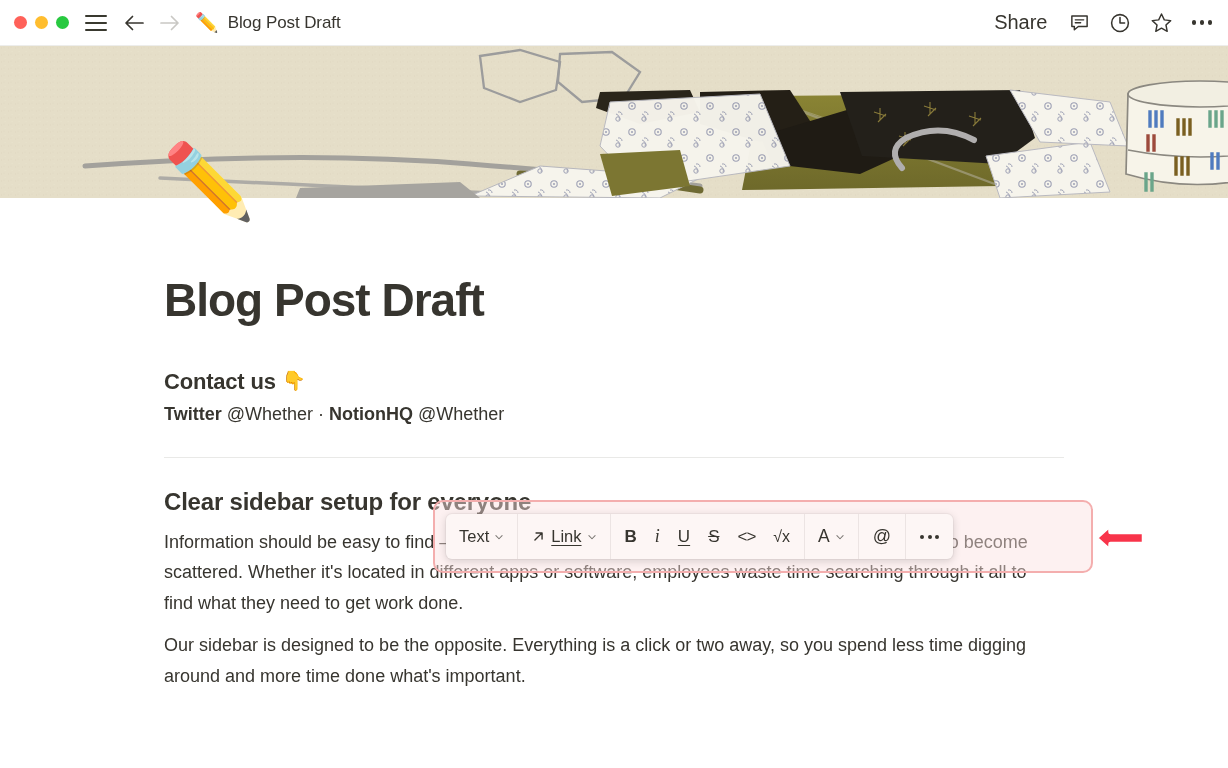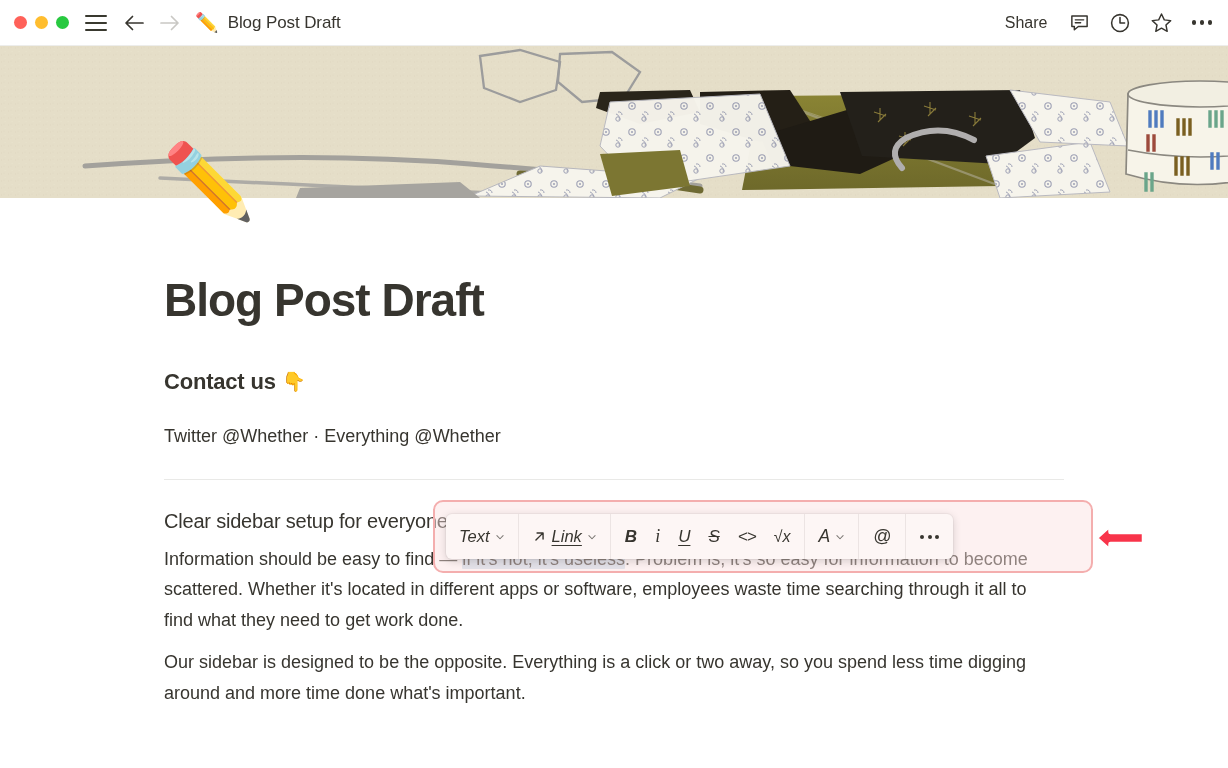--- a/index.html
+++ b/index.html
@@ -70,21 +70,21 @@
     white-space: nowrap;
   }
 
   .titlebar-right {
     margin-left: auto;
     display: flex;
     align-items: center;
     gap: 19px;
   }
   .share-btn {
-    font-size: 16px;
+    font-size: 20px;
     color: #37352f;
     background: none;
     border: none;
     cursor: pointer;
     font-family: inherit;
     padding: 2px 2px;
   }
   .dots-h { display: flex; gap: 3.5px; align-items: center; }
   .dots-h i { width: 4.5px; height: 4.5px; border-radius: 50%; background: #37352f; display: block; }
 
@@ -122,45 +122,45 @@
     letter-spacing: -1px;
     line-height: 1.15;
     margin-bottom: 42px;
   }
 
   .h2 {
     font-size: 22px;
     font-weight: 700;
     color: #37352f;
     letter-spacing: -0.2px;
-    margin-bottom: 26px;
-    display: flex;
-    align-items: center;
+    margin-bottom: 4px;
+    display: flex;
+    align-items: flex-start;
     gap: 7px;
   }
   .h2 .emoji { font-size: 19px; }
 
   .para {
     font-size: 18px;
     line-height: 30px;
     color: #37352f;
     margin-bottom: 10px;
   }
-  .para b { font-weight: 400; }
+  .para b { font-weight: 700; }
 
   .divider {
     height: 1px;
     background: #e9e9e7;
     margin: 28px 0 30px 0;
     width: 900px;
   }
 
   .h3 {
-    font-size: 20px;
-    font-weight: 400;
+    font-size: 24px;
+    font-weight: 700;
     color: #37352f;
     letter-spacing: -0.2px;
     margin-bottom: 11px;
   }
 
   .body-para {
     font-size: 18px;
     line-height: 30.5px;
     color: #37352f;
     margin-bottom: 12px;
@@ -211,21 +211,20 @@
     display: flex;
     align-items: center;
     gap: 5px;
     height: 31px;
     padding: 0 8px;
     border-radius: 4px;
     cursor: pointer;
     color: #37352f;
     font-size: 16.5px;
     white-space: nowrap;
-    font-style: italic;
   }
 
   .titem.ico { padding: 0 9px; justify-content: center; }
 
   .chev { width: 10px; height: 10px; flex: 0 0 auto; opacity: 0.66; }
 
   .tb-b  { font-weight: 700; font-size: 17px; }
   .tb-i  { font-style: italic; font-family: "Liberation Serif", serif; font-size: 18px; }
   .tb-u  { text-decoration: underline; text-underline-offset: 3px; font-size: 17px; }
   .tb-s  { text-decoration: line-through; font-size: 17px; }
@@ -401,21 +400,21 @@
   <div class="doc">
 
     <h1 class="doc-title">Blog Post Draft</h1>
 
     <h2 class="h2">
       <span>Contact us</span>
       <span class="emoji">👇</span>
     </h2>
 
     <p class="para">
-      <b>Twitter</b><span> @Whether · </span><b>Everything</b><span> @Whether</span>
+      <b>Twitter</b><span> @Whether · </span><b>NotionHQ</b><span> @Whether</span>
     </p>
 
     <div class="divider"></div>
 
     <h3 class="h3">Clear sidebar setup for everyone</h3>
 
     <p class="body-para"><span>Information should be easy to find — </span><span class="selected-text">if it's not, it's useless</span><span>. Problem is, it's so easy for information to become scattered. Whether it's located in different apps or software, employees waste time searching through it all to find what they need to get work done.</span></p>
 
     <p class="body-para">Our sidebar is designed to be the opposite. Everything is a click or two away, so you spend less time digging around and more time done what's important.</p>
   </div>

